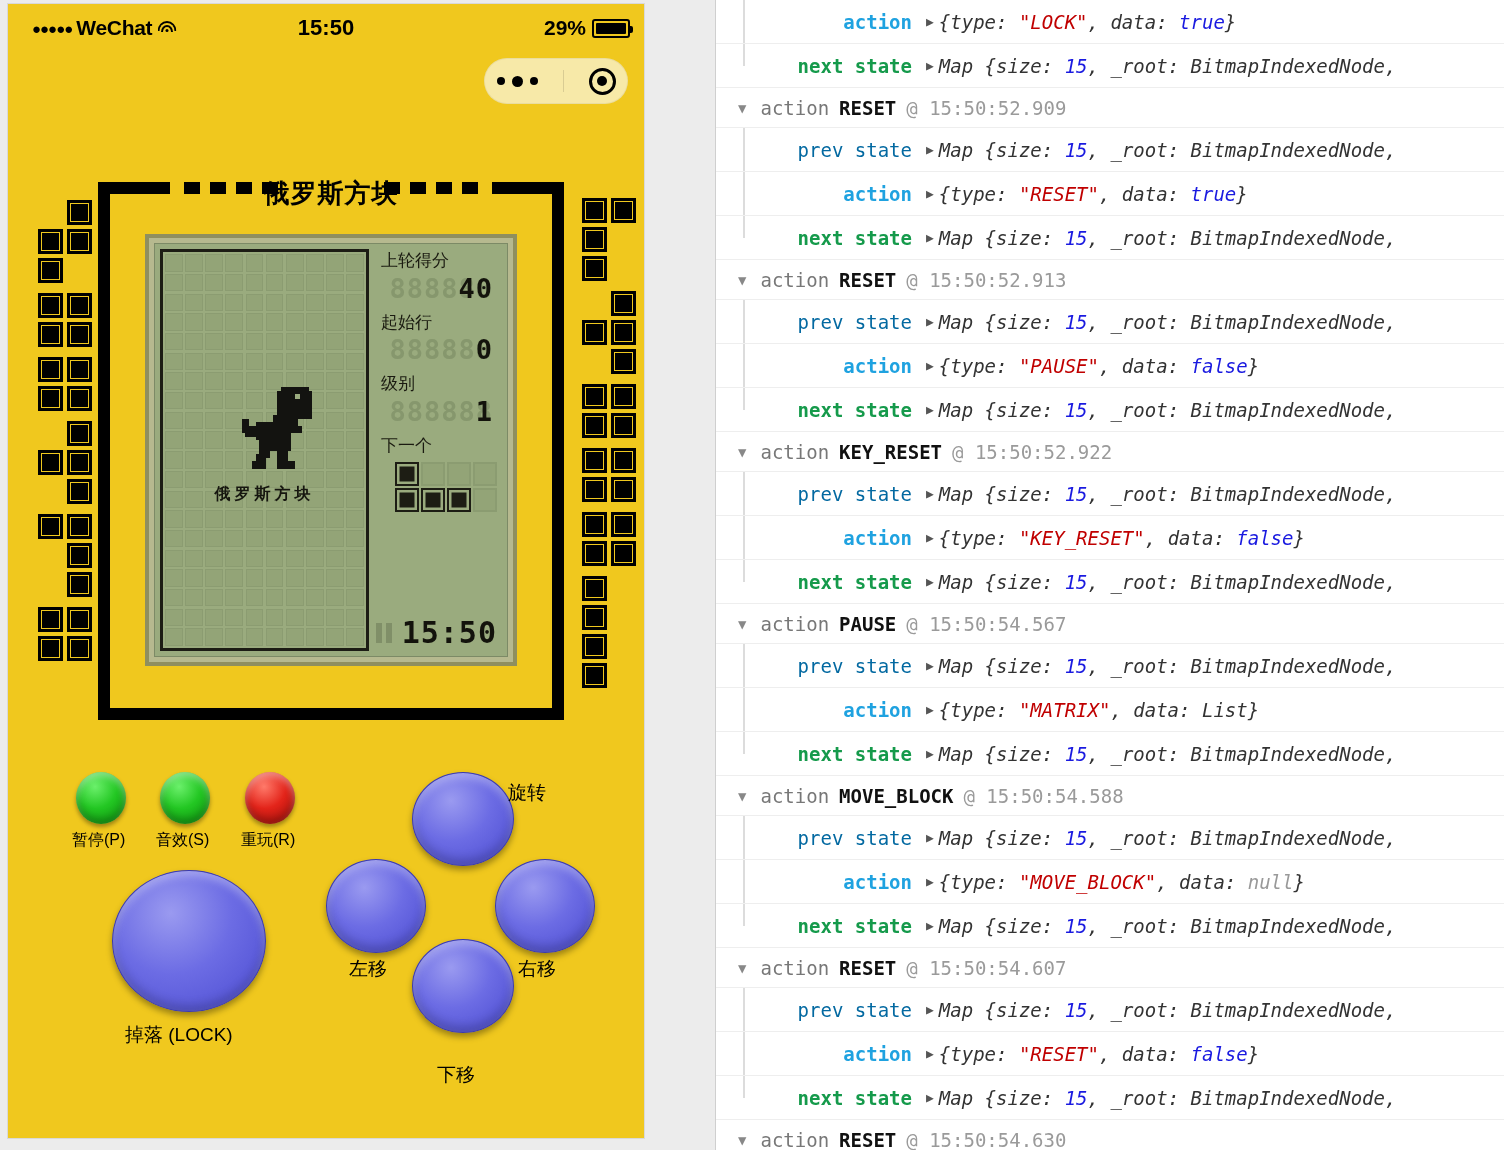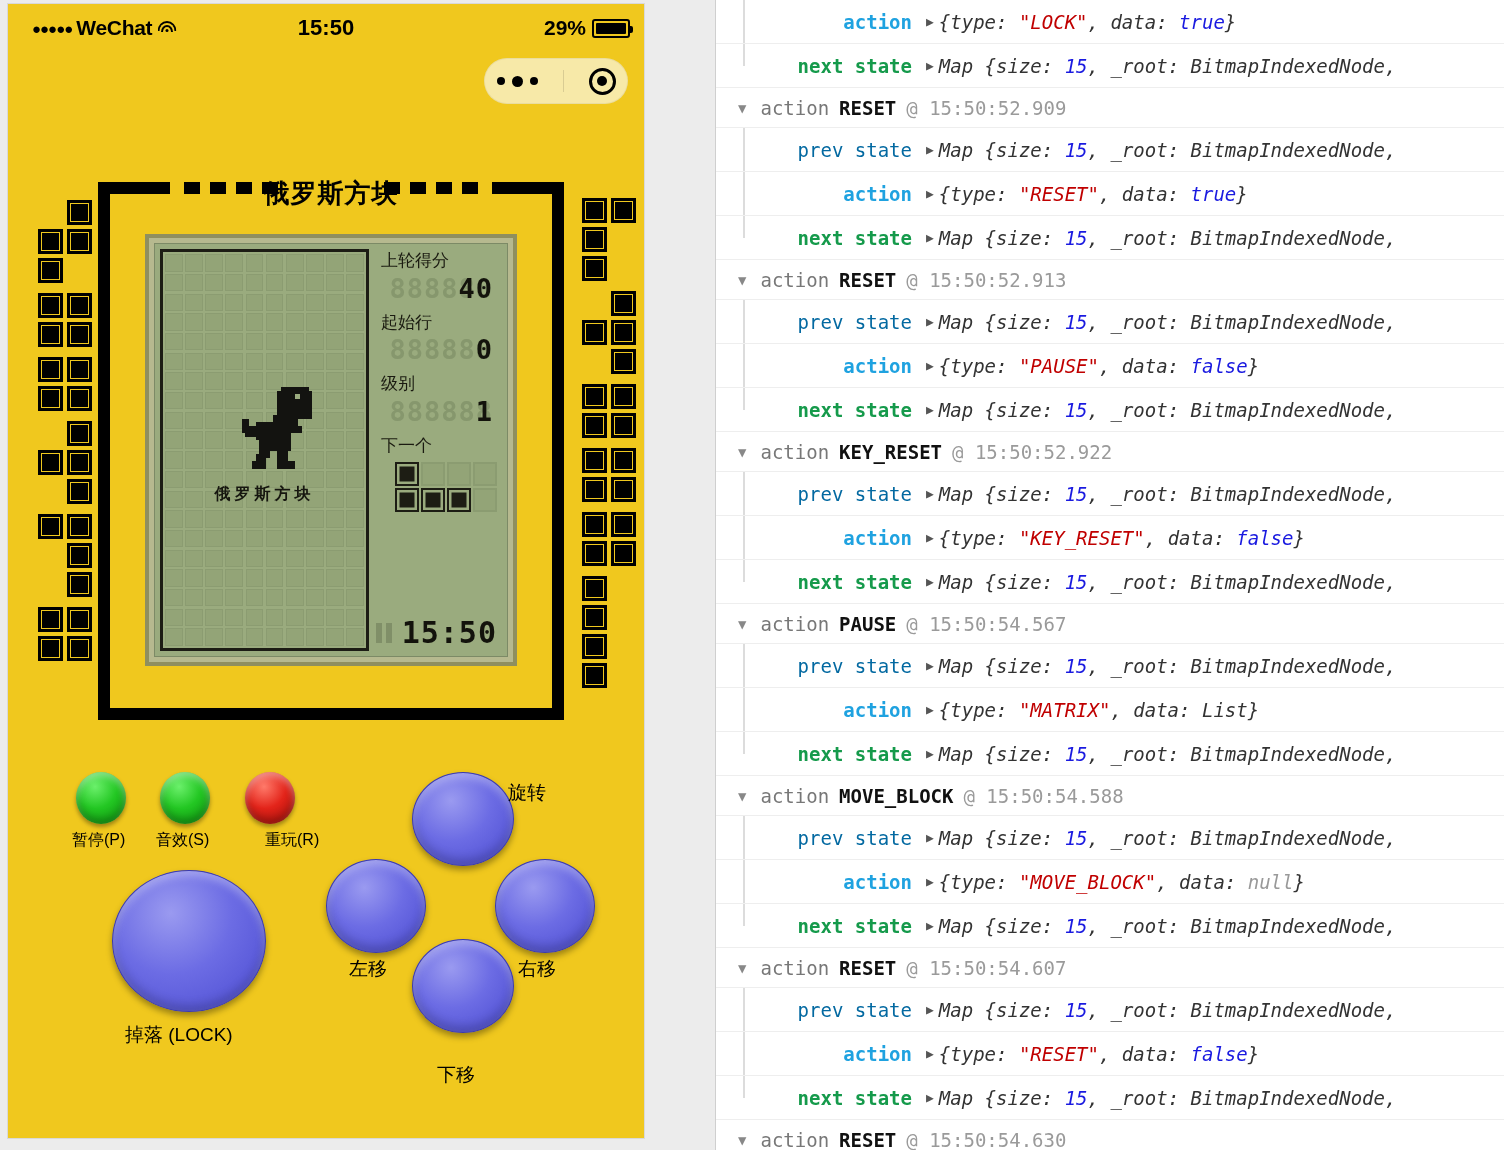--- a/index.html
+++ b/index.html
@@ -632,21 +632,21 @@
       </div>
     </div>
 
     <div class="led green" style="left:68px;top:768px;"></div>
     <span class="lbl" style="left:64px;top:826px;">暂停(P)</span>
 
     <div class="led green" style="left:152px;top:768px;"></div>
     <span class="lbl" style="left:148px;top:826px;">音效(S)</span>
 
     <div class="led red" style="left:237px;top:768px;"></div>
-    <span class="lbl" style="left:233px;top:826px;margin-left:24px;">重玩(R)</span>
+    <span class="lbl" style="left:233px;top:826px;">重玩(R)</span>
 
     <div class="btn-round" style="left:104px;top:866px;width:152px;height:140px;"></div>
     <span class="lbl lbl-lg" style="left:117px;top:1018px;">掉落 (LOCK)</span>
 
     <div class="btn-round" style="left:404px;top:768px;width:100px;height:92px;"></div>
     <span class="lbl lbl-lg" style="left:500px;top:776px;">旋转</span>
 
     <div class="btn-round" style="left:318px;top:855px;width:98px;height:92px;"></div>
     <span class="lbl lbl-lg" style="left:341px;top:952px;">左移</span>
 

